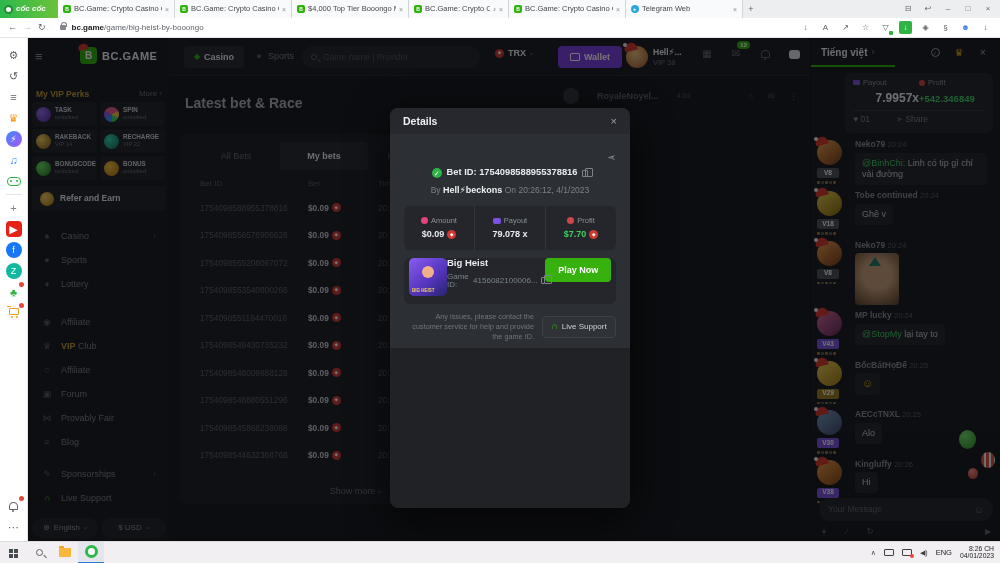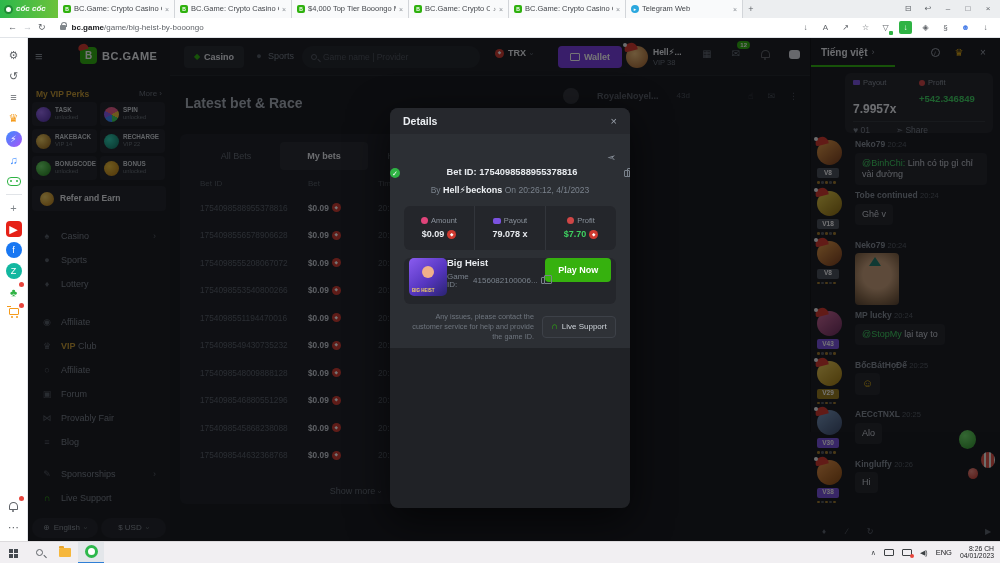--- a/index.html
+++ b/index.html
@@ -142,21 +142,21 @@
   .chtitle{font-size:10px;font-weight:bold;color:#e8ebef;}
   .charrow{font-size:9px;color:#8b929c;}
   #chicons{margin-left:auto;display:flex;gap:10px;align-items:center;}
   .ic-info{width:9px;height:9px;border:1px solid #9aa1ab;border-radius:50%;font-size:6px;color:#9aa1ab;display:flex;align-items:center;justify-content:center;font-style:italic;}
   .greenline{position:absolute;left:0;top:27px;width:84px;height:2px;background:#2fb10e;}
   .pincard{position:absolute;left:34px;top:35px;width:148px;height:60px;background:#24262c;border-radius:6px;padding:6px 8px;}
   .pinrow1{display:flex;}
   .pincol{flex:1;}
   .pinlab{display:flex;align-items:center;gap:3px;font-size:7.5px;color:#8a919b;}
   .sq{display:inline-block;width:7px;height:5px;border-radius:1px;}
-  .pinpay{font-size:12px;font-weight:bold;color:#eceff3;margin-top:16px;}
+  .pinpay{font-size:12px;font-weight:bold;color:#eceff3;margin-top:5px;text-align:right;}
   .pinprofit{font-size:9.5px;font-weight:bold;color:#3ed160;margin-top:7px;}
   .pindiv{height:1px;background:#32353b;margin:6px 0 4px;}
   .pinrow2{display:flex;gap:26px;font-size:8.5px;color:#7a828c;align-items:center;}
   #msgs{position:absolute;left:0;top:102px;width:100%;}
   .msg{display:flex;padding:0 6px;margin-bottom:6px;}
   .mcol{width:32px;flex:0 0 auto;}
   .cav{width:25px;height:25px;border-radius:50%;position:relative;}
   .vb{width:22px;height:10px;border-radius:2px;color:#fff;font-size:6.5px;font-weight:bold;display:flex;align-items:center;justify-content:center;margin-top:3px;}
   .mdots{display:flex;gap:1.5px;margin-top:3px;}
   .mdots i{width:2.5px;height:2.5px;border-radius:50%;background:#a07a2a;}
@@ -181,21 +181,21 @@
   #chatbar .send{margin-left:auto;}
 
   
   .dim{position:absolute;left:0;top:0;width:972px;height:503px;background:rgba(3,4,6,.55);z-index:5;}
   .modal{position:absolute;left:362px;top:70px;width:240px;height:400px;z-index:6;border-radius:8px;box-shadow:0 12px 40px rgba(0,0,0,.65);overflow:hidden;background:#202226;}
   .mhead{height:26px;background:#26282d;display:flex;align-items:center;padding:0 13px;}
   .mtitle{font-size:10.5px;font-weight:bold;color:#eceff3;}
   .mclose{margin-left:auto;font-size:11px;color:#9aa1ab;}
   .mbodytop{height:214px;background:#2c2f34;position:relative;}
   .mshare{position:absolute;right:14px;top:18px;font-size:11px;color:#8a919b;transform:scaleX(-1);}
-  .betline{position:absolute;left:0;top:34px;width:100%;display:flex;align-items:center;justify-content:space-between;gap:5px;}
+  .betline{position:absolute;left:0;top:34px;width:100%;display:flex;align-items:center;justify-content:center;gap:5px;}
   .ic-check{width:10px;height:10px;border-radius:50%;background:#2fb344;color:#fff;font-size:7px;display:flex;align-items:center;justify-content:center;}
   .betline b{font-size:9.3px;color:#e8ebef;}
   .ic-copy{display:inline-block;width:6px;height:7px;border:1px solid #7a828c;border-radius:1px;position:relative;}
   .ic-copy::before{content:"";position:absolute;left:2px;top:-3px;width:6px;height:7px;border:1px solid #7a828c;border-radius:1px;}
   .byline{position:absolute;left:0;top:52px;width:100%;text-align:center;font-size:8.5px;color:#7a828c;}
   .byline b{color:#eef1f4;font-size:9px;}
   .stats{position:absolute;left:14px;top:72px;width:212px;height:44px;background:#24262b;border-radius:6px;display:flex;}
   .stat{flex:1;display:flex;flex-direction:column;align-items:center;justify-content:center;gap:6px;border-right:1px solid #32353b;}
   .stat:last-child{border-right:none;}
   .slab{display:flex;align-items:center;gap:3px;font-size:7.5px;color:#8a919b;}
@@ -746,20 +746,24 @@
     </div>
     <div class="mbody">
       <div class="mn">Kingluffy <span class="mt">20:26</span></div>
       <div class="bub">Hi</div>
     </div>
   </div>
         </div>
       <div class="balloon b1"></div>
       <div class="balloon b2"></div>
       <div class="balloon b3"></div>
+      <div class="chatinput">
+        <span class="ph">Your Message</span>
+        <span class="smiley">☺</span>
+      </div>
       <div id="chatbar">
           <span class="hic">♦</span>
           <span class="hic">∕</span>
           <span class="hic">↻</span>
           <span class="hic send">▶</span>
         </div>
     </div>
 
     <div class="dim"></div>
     <div class="modal">

